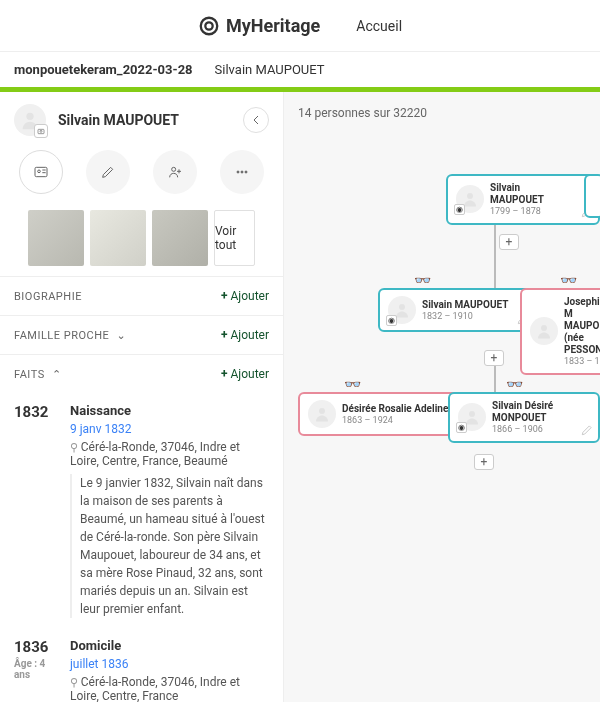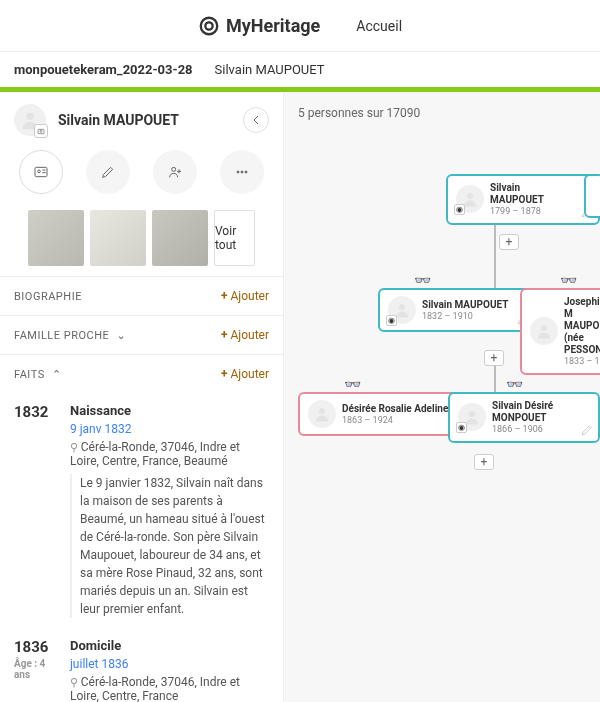--- a/index.html
+++ b/index.html
@@ -23,21 +23,21 @@
 .act-btn.sel{background:#fff;border:1px solid #ddd}
 .thumbs{display:flex;gap:6px;padding:0 28px 10px;align-items:center}
 .thumb{width:56px;height:56px;background:#ddd;border-radius:2px;position:relative;overflow:hidden}
 .thumb.t1{background:linear-gradient(135deg,#cfcfc8,#b8b8b0)}
 .thumb.t2{background:linear-gradient(135deg,#e8e8e0,#d0d0c8)}
 .thumb.t3{background:linear-gradient(135deg,#c8c8c0,#b0b0a8)}
 .view-all{flex:1;height:56px;border:1px solid #e0e0e0;border-radius:2px;display:flex;align-items:center;justify-content:center;font-size:12px;cursor:pointer}
 .section{border-top:1px solid #eee;padding:12px 14px;display:flex;align-items:center;justify-content:space-between}
 .sec-title{font-size:11px;letter-spacing:.5px;color:#666;text-transform:uppercase}
 .sec-title .chev{margin-left:4px}
-.add-link{color:#a16207;font-size:12px;cursor:pointer}
+.add-link{color:#14532d;font-size:12px;cursor:pointer}
 .add-link::before{content:"+ ";font-weight:700}
 .facts-body{padding:0 14px 14px;overflow-y:auto;flex:1}
 .fact{display:flex;gap:8px;padding:10px 0}
 .fyear{width:48px;font-weight:700;font-size:15px;text-align:left}
 .fage{font-size:10px;color:#999;font-weight:700;margin-top:2px}
 .fcontent{flex:1}
 .ftitle{font-weight:700;font-size:13px;margin-bottom:4px}
 .fdate{font-size:12px;color:#3b82f6;margin-bottom:4px}
 .fplace{font-size:12px;color:#555;margin-bottom:6px}
 .fplace::before{content:"⚲ ";color:#999;font-size:11px}
@@ -166,21 +166,21 @@
     <div class="ftitle">Domicile</div>
     <div class="fdate">juillet 1836</div>
     <div class="fplace">Céré-la-Ronde, 37046, Indre et Loire, Centre, France</div>
 
   </div>
         </div>
       </div>
   </div>
 
   <div class="tree-area">
-    <div class="tree-header">5 personnes sur 17090</div>
+    <div class="tree-header">14 personnes sur 32220</div>
     <div class="tree-canvas">
 
       <div class="line" style="left:240px;top:66px;width:70px;height:2px"></div>
       <div class="line" style="left:210px;top:66px;width:2px;height:90px"></div>
       <div class="line" style="left:130px;top:156px;width:170px;height:2px"></div>
       <div class="line" style="left:210px;top:220px;width:2px;height:40px"></div>
       <div class="line" style="left:90px;top:260px;width:200px;height:2px"></div>
 
       <div class="node m" style="left:162px;top:42px">
         <div class="av">

